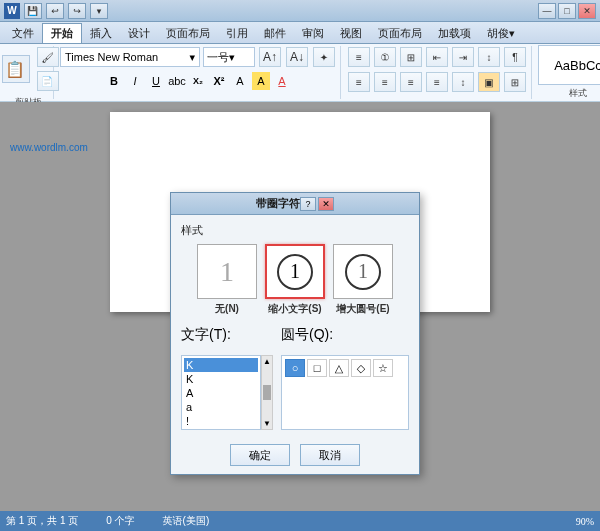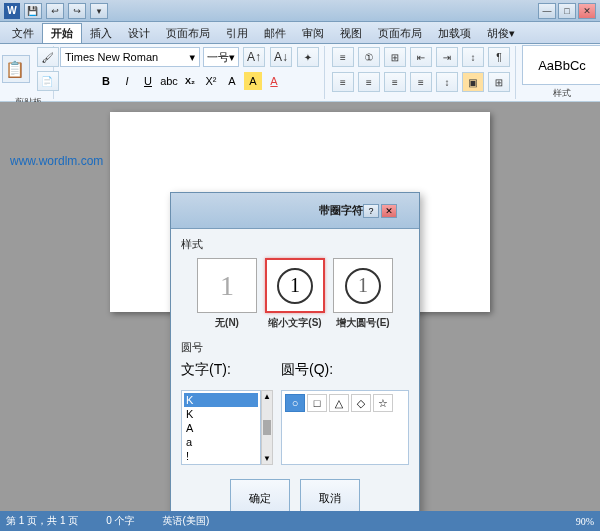--- a/index.html
+++ b/index.html
@@ -39,21 +39,21 @@
       gap: 2px;
       height: 58px;
     }
     .toolbar-section { display: flex; align-items: center; gap: 2px; padding: 0 4px; border-right: 1px solid #c8d8e8; height: 100%; }
     .toolbar-section:last-child { border-right: none; }
 
     .paste-btn { display: flex; flex-direction: column; align-items: center; font-size: 9px; color: #333; cursor: pointer; padding: 2px 4px; }
     .paste-icon { width: 28px; height: 28px; background: #e8f0f8; border: 1px solid #b0c8e0; display: flex; align-items: center; justify-content: center; font-size: 16px; }
     .font-row1 { display: flex; align-items: center; gap: 3px; }
     .font-name-box { width: 140px; height: 20px; border: 1px solid #b0c8e0; background: #fff; padding: 0 4px; font-size: 11px; display: flex; align-items: center; justify-content: space-between; cursor: pointer; }
-    .font-size-box { width: 36px; height: 20px; border: 1px solid #b0c8e0; background: #fff; padding: 0 3px; font-size: 11px; display: flex; align-items: center; }
+    .font-size-box { width: 52px; height: 20px; border: 1px solid #b0c8e0; background: #fff; padding: 0 3px; font-size: 11px; display: flex; align-items: center; }
     .font-row2 { display: flex; align-items: center; gap: 3px; }
     .fmt-btn { width: 18px; height: 18px; border: 1px solid transparent; display: flex; align-items: center; justify-content: center; font-size: 11px; cursor: pointer; }
     .fmt-btn.bold { font-weight: bold; }
     .fmt-btn.italic { font-style: italic; }
     .fmt-btn.underline { text-decoration: underline; }
 
     .small-toolbar-btn { width: 22px; height: 20px; border: 1px solid #b8cfe0; background: linear-gradient(to bottom, #f5f9fd, #e5eef7); display: flex; align-items: center; justify-content: center; font-size: 10px; cursor: pointer; color: #333; margin: 1px; }
 
     
     .status-bar { position: absolute; bottom: 0; left: 0; right: 0; height: 20px; background: #4a7eb5; display: flex; align-items: center; padding: 0 6px; justify-content: space-between; }
@@ -61,39 +61,39 @@
     .status-right { display: flex; gap: 6px; align-items: center; color: #fff; font-size: 10px; font-family: Liberation Serif, serif; }
     .zoom-value { color: #fff; font-size: 10px; }
 
     
     .main-area { background: #9b9b9b; height: calc(531px - 22px - 22px - 58px - 20px); position: relative; overflow: hidden; display: flex; align-items: flex-start; justify-content: center; padding-top: 10px; }
     .document-page { background: #fff; width: 380px; height: 200px; box-shadow: 2px 2px 6px rgba(0,0,0,0.4); position: relative; }
 
     
     .word-union { position: absolute; left: 10px; top: 40px; z-index: 5; }
     .word-union-title { font-size: 20px; font-weight: bold; color: #1a6bbf; }
-    .word-union-url { font-size: 12px; color: #1a6bbf; margin-top: 12px; }
+    .word-union-url { font-size: 10px; color: #1a6bbf; }
 
     
     .dialog-overlay { position: absolute; top: 0; left: 0; right: 0; bottom: 0; z-index: 100; }
     .dialog {
       position: absolute;
       left: 170px;
       top: 90px;
       width: 250px;
       background: #f0f4f8;
       border: 1px solid #6a8faf;
       box-shadow: 3px 3px 8px rgba(0,0,0,0.3);
     }
     .dialog-title-bar {
       background: linear-gradient(to bottom, #c5d6e8, #a8c4de);
-      height: 36px;
+      height: 22px;
       display: flex;
       align-items: center;
-      justify-content: flex-end;
+      justify-content: center;
       padding: 0 22px;
       border-bottom: 1px solid #7a9dbc;
     }
     .dialog-title { font-size: 11px; color: #1a1a1a; font-weight: bold; }
     .dialog-controls { display: flex; gap: 2px; }
     .dialog-btn { width: 16px; height: 14px; background: linear-gradient(to bottom, #e8f0f8, #c8d8e8); border: 1px solid #7a9dbc; font-size: 9px; display: flex; align-items: center; justify-content: center; cursor: pointer; }
     .dialog-btn.close { background: linear-gradient(to bottom, #f8a0a0, #e07070); }
     .dialog-content { padding: 8px 10px; }
     .section-label { font-size: 11px; color: #1a1a1a; margin-bottom: 6px; font-weight: normal; }
 
@@ -113,21 +113,21 @@
     .enclosure-col { display: flex; flex-direction: column; }
     .enc-label { font-size: 14px; margin-bottom: 11px; }
     .enc-input-area { width: 80px; border: 1px solid #b0c8e0; background: #fff; height: 75px; padding: 2px; overflow: hidden; }
     .enc-text-item { font-size: 11px; padding: 1px 2px; cursor: pointer; }
     .enc-text-item.selected { background: #4a90d9; color: #fff; }
     .enc-symbol-area { flex: 1; border: 1px solid #b0c8e0; background: #fff; height: 75px; padding: 2px; display: flex; flex-wrap: wrap; gap: 2px; align-content: flex-start; }
     .enc-symbol-item { width: 20px; height: 18px; border: 1px solid #ccc; display: flex; align-items: center; justify-content: center; font-size: 11px; cursor: pointer; }
     .enc-symbol-item.selected { background: #4a90d9; color: #fff; border-color: #3a80c9; }
 
     .dialog-footer { display: flex; justify-content: center; gap: 10px; padding: 6px 10px 8px; }
-    .dlg-action-btn { width: 60px; height: 38px; background: linear-gradient(to bottom, #f5f9fd, #e0eaf6); border: 1px solid #8ab0d0; font-size: 11px; cursor: pointer; display: flex; align-items: center; justify-content: center; }
+    .dlg-action-btn { width: 60px; height: 22px; background: linear-gradient(to bottom, #f5f9fd, #e0eaf6); border: 1px solid #8ab0d0; font-size: 11px; cursor: pointer; display: flex; align-items: center; justify-content: center; }
     .para-row { display: flex; gap: 2px; }
   </style>
 </head>
 <body>
 
 <div class="title-bar">
   <div class="title-bar-left">
     <div class="word-icon">
       <span>W</span>
     </div>
@@ -186,21 +186,21 @@
       <div class="small-toolbar-btn" style="font-size:12px;">A↑</div>
       <div class="small-toolbar-btn" style="font-size:12px;">A↓</div>
       <div class="small-toolbar-btn">✦</div>
     </div>
     <div class="font-row2">
       <div class="fmt-btn bold">B</div>
       <div class="fmt-btn italic">I</div>
       <div class="fmt-btn underline">U</div>
       <div class="fmt-btn">abc</div>
       <div class="fmt-btn" style="font-size:9px;font-weight:bold;">X₂</div>
-      <div class="fmt-btn" style="font-size:11px;">X²</div>
+      <div class="fmt-btn" style="font-size:11px;font-weight:bold;">X²</div>
       <div class="fmt-btn">A</div>
       <div class="fmt-btn" style="background:#ffe060;">A</div>
       <div class="fmt-btn" style="color:#e04040;text-decoration:underline;text-decoration-color:#e04040;">A</div>
     </div>
   </div>
 
   <div class="toolbar-section" style="flex-direction:column; gap:3px;">
     <div class="para-row">
       <div class="small-toolbar-btn">≡</div>
       <div class="small-toolbar-btn">①</div>
@@ -270,21 +270,20 @@
           </div>
 
           <div class="style-sample">
             <div class="style-box">
               <div class="style-num-circle-large">1</div>
             </div>
             <span class="style-sample-label">增大圆号(E)</span>
           </div>
         </div>
 
-        <div class="section-label">圆号</div>
         <div class="enclosure-section">
 
           <div class="enclosure-col">
             <div class="enc-label">文字(T):</div>
             <div style="position:relative; display:flex;">
               <div class="enc-input-area">
                 <div class="enc-text-item selected">K</div>
                 <div class="enc-text-item">K</div>
                 <div class="enc-text-item">A</div>
                 <div class="enc-text-item">a</div>

